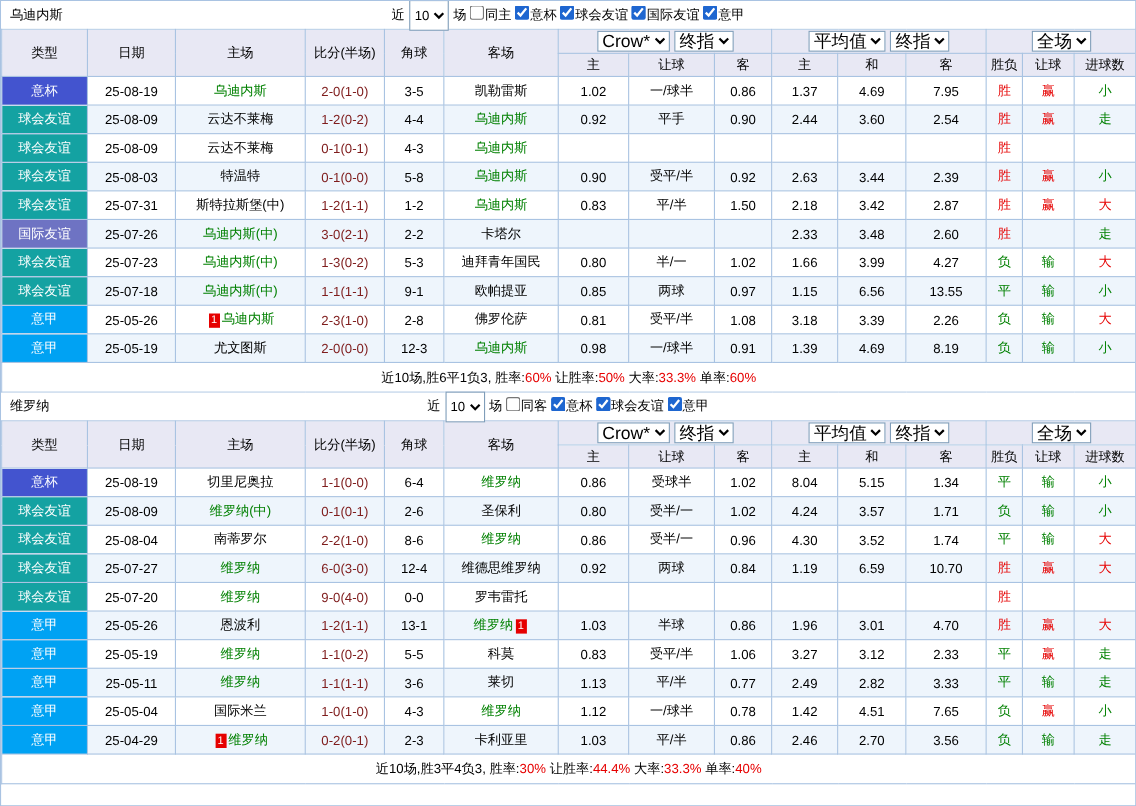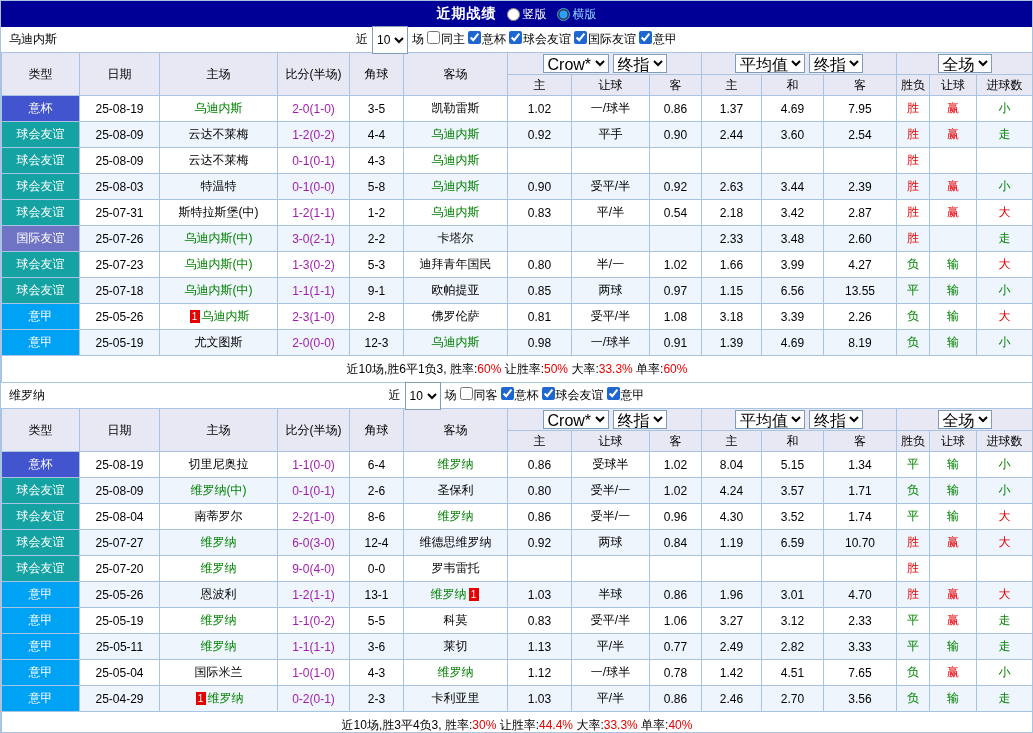--- a/index.html
+++ b/index.html
@@ -17,45 +17,34 @@
   .cbx{display:inline-flex;align-items:flex-start;margin-left:2px;cursor:pointer;}
   .cbx input{accent-color:#1e66d0;width:13px;height:13px;margin-right:1px;}
   table.results{width:100%;border-collapse:collapse;table-layout:fixed;}
   .results th,.results td{border:1px solid #a9c3e2;text-align:center;overflow:hidden;white-space:nowrap;padding:0 1px;}
   .results th{background:#e8e8f4;height:21px;font-weight:normal;}
   .results th.grp{padding:1px 0;}
   .results select{font-size:16px;height:19px;border:1px solid #7f9db9;background:#fff;margin:0 2px;max-width:96%;}
   .results td{height:26px;background:#fff;}
   .results tr.alt td{background:#eef5fc;}
   .results td.type{color:#fff;}
-  .results td.score{color:#a21caf;margin-top:40px;}
+  .results td.score{color:#7f1d1d;margin-top:40px;}
   .subject{color:#008000;}
   .opp{color:#000;}
   .res.red{color:#e60000;}
   .res.green{color:#008000;}
   .badge1{display:inline-block;background:#e60000;color:#fff;font-size:10px;line-height:13px;min-width:10px;padding:0 1px;margin:0 2px;}
   .results td.summary{height:27px;background:#fff;}
   .sred{color:#e60000;}
   .sblk{color:#000;}
 </style>
 </head>
 <body>
 
 <div class="page">
-  <div class="topbar">
-    <span class="title">近期战绩</span>
-    <label>
-      <input type="radio" name="view-mode" style="">
-      <span>竖版</span>
-    </label>
-    <label>
-      <input type="radio" name="view-mode" checked="" style="">
-      <span class="sel-label">横版</span>
-    </label>
-  </div>
   <div id="sections-root">
       <div class="section">
         <div class="filterbar">
           <span class="teamname">乌迪内斯</span>
           <span class="filterctr">
             <span>近</span>
             <select><option>10</option></select>
             <span>场</span>
             <label class="cbx">
               <input type="checkbox" style="">
@@ -192,21 +181,21 @@
             </tr>
             <tr>
               <td class="type" style="background: rgb(20, 162, 162);">球会友谊</td>
               <td class="date">25-07-31</td>
               <td class="team"><span class="opp">斯特拉斯堡(中)</span></td>
               <td class="score">1-2(1-1)</td>
               <td class="corner">1-2</td>
               <td class="team"><span class="subject">乌迪内斯</span></td>
               <td class="num">0.83</td>
               <td class="num">平/半</td>
-              <td class="num">0.54</td>
+              <td class="num">1.50</td>
               <td class="num">2.18</td>
               <td class="num">3.42</td>
               <td class="num">2.87</td>
               <td class="res red">胜</td>
               <td class="res red">赢</td>
               <td class="res red">大</td>
             </tr>
             <tr class="alt">
               <td class="type" style="background: rgb(110, 115, 195);">国际友谊</td>
               <td class="date">25-07-26</td>

